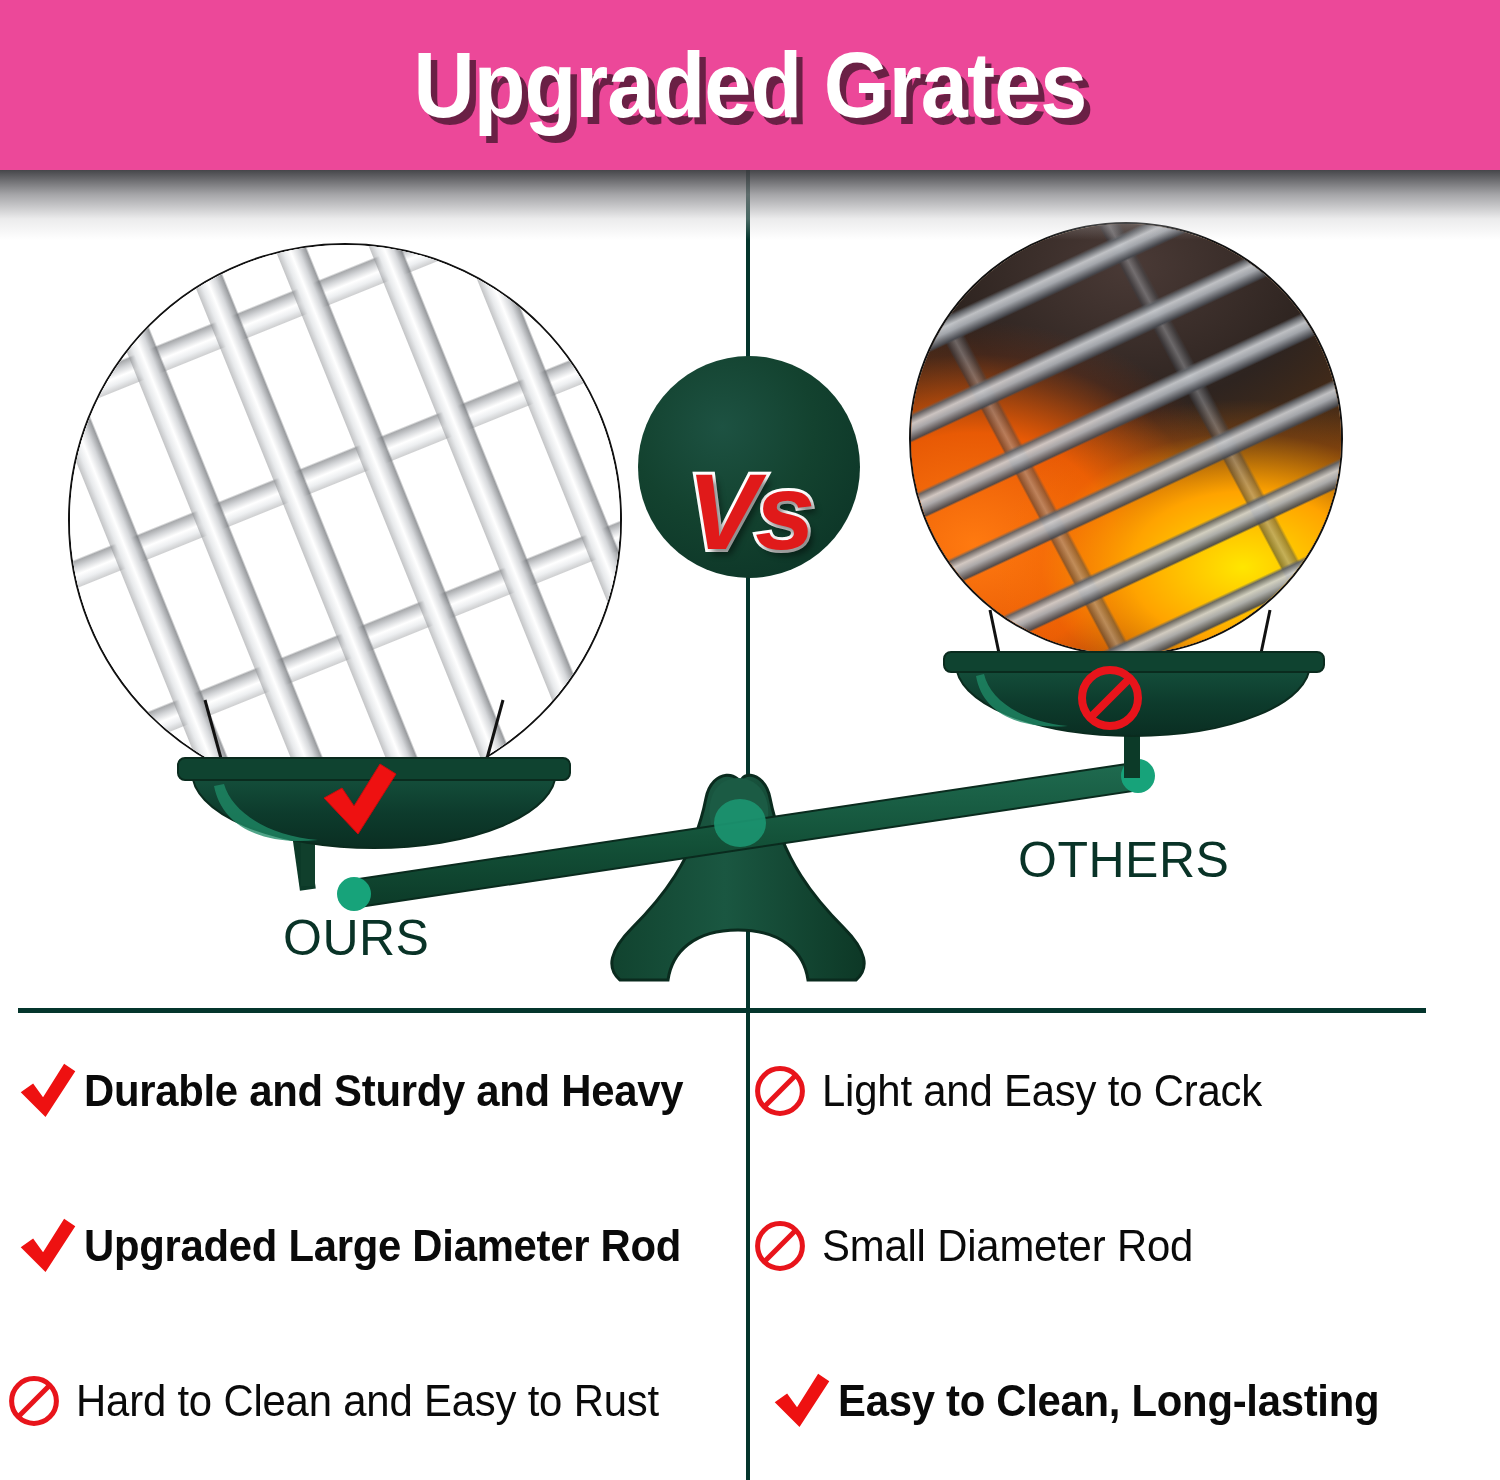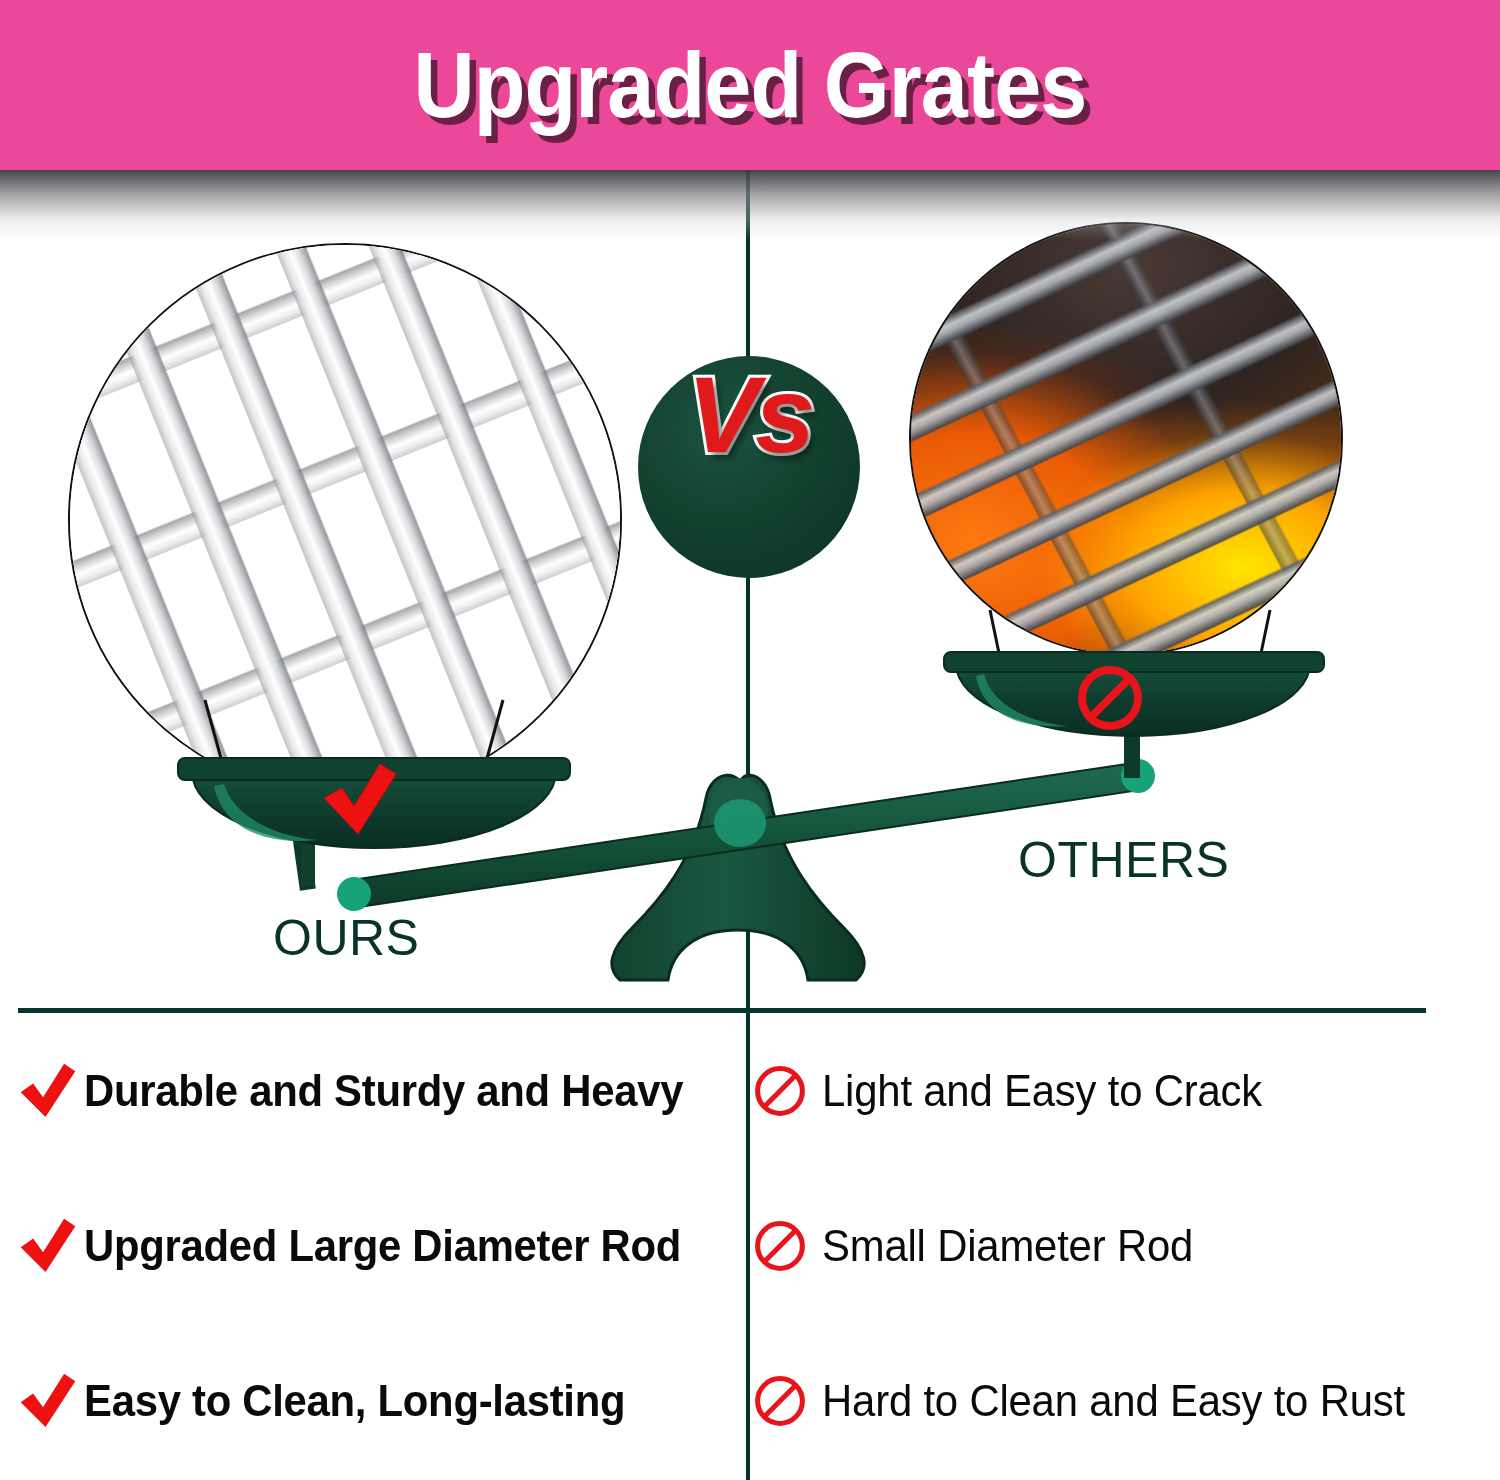--- a/index.html
+++ b/index.html
@@ -172,21 +172,21 @@
   .vs-badge {
     position: absolute;
     left: 638px;
     top: 356px;
     width: 222px;
     height: 222px;
     border-radius: 50%;
     background: radial-gradient(circle at 38% 32%, #1d5242 0%, #13422f 45%, #0a3024 100%);
     z-index: 7;
     display: flex;
-    align-items: flex-start;
+    align-items: flex-end;
     justify-content: center;
   }
   .vs-text {
     font-family: "Liberation Sans", sans-serif;
     font-weight: bold;
     font-style: italic;
     font-size: 108px;
     color: #e01a1a;
     letter-spacing: -4px;
     -webkit-text-stroke: 6px #ffffff;
@@ -208,21 +208,21 @@
 
   .label-ours, .label-others {
     position: absolute;
     color: #093327;
     font-family: "Liberation Sans", sans-serif;
     font-weight: normal;
     font-size: 50px;
     letter-spacing: 0.5px;
     z-index: 9;
   }
-  .label-ours  { left: 273px; top: 909px; }
+  .label-ours  { left: 283px; top: 909px; }
   .label-others{ left: 1018px; top: 831px; }
 
   
   .features {
     position: absolute;
     left: 0;
     top: 1013px;
     width: 1500px;
     height: 467px;
     z-index: 6;
@@ -439,34 +439,34 @@
           <svg width="56" height="56" viewBox="0 0 100 100">
             <circle cx="50" cy="50" r="40" fill="none" stroke="#e8141b" stroke-width="9"></circle>
             <line x1="22" y1="78" x2="78" y2="22" stroke="#e8141b" stroke-width="9"></line>
           </svg>
         </span>
         <span class="feat-text">Small Diameter Rod</span>
       </div>
     </div>
 
     <div class="feat-row">
-      <div class="feat-cell ours">
-        <span class="feat-icon">
-          <svg width="62" height="62" viewBox="0 0 100 100">
-            <path d="M 6 52 L 26 38 L 42 60 L 76 6 L 94 18 L 46 92 Z" fill="#ee1111"></path>
-          </svg>
-        </span>
-        <span class="feat-text">Easy to Clean, Long-lasting</span>
-      </div>
       <div class="feat-cell others">
         <span class="feat-icon">
           <svg width="56" height="56" viewBox="0 0 100 100">
             <circle cx="50" cy="50" r="40" fill="none" stroke="#e8141b" stroke-width="9"></circle>
             <line x1="22" y1="78" x2="78" y2="22" stroke="#e8141b" stroke-width="9"></line>
           </svg>
         </span>
         <span class="feat-text">Hard to Clean and Easy to Rust</span>
       </div>
+      <div class="feat-cell ours">
+        <span class="feat-icon">
+          <svg width="62" height="62" viewBox="0 0 100 100">
+            <path d="M 6 52 L 26 38 L 42 60 L 76 6 L 94 18 L 46 92 Z" fill="#ee1111"></path>
+          </svg>
+        </span>
+        <span class="feat-text">Easy to Clean, Long-lasting</span>
+      </div>
     </div>
 
   </div>
 
 </div>
 
 </body></html>

